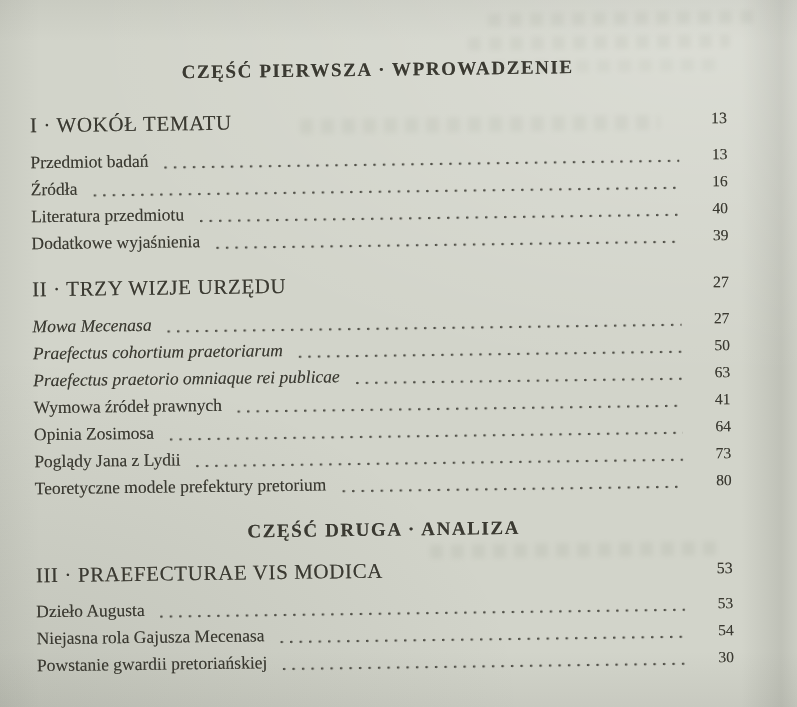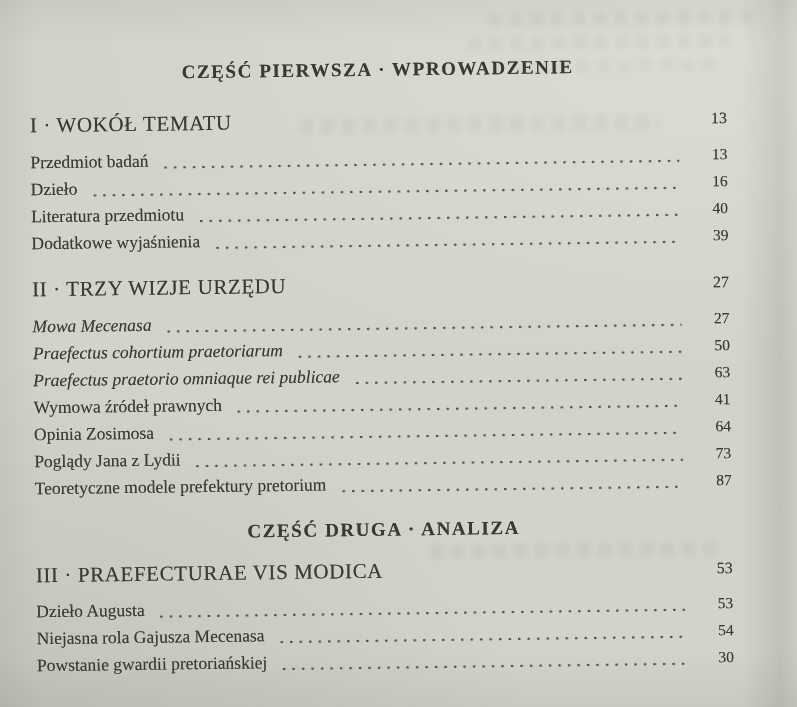--- a/index.html
+++ b/index.html
@@ -121,21 +121,21 @@
       <span class="chapter-page">13</span>
     </div>
 
     <div class="entries">
       <div class="toc-row">
         <span class="title">Przedmiot badań</span>
         <span class="leader"></span>
         <span class="pagenum">13</span>
       </div>
       <div class="toc-row">
-        <span class="title">Dzieło</span>
+        <span class="title">Źródła</span>
         <span class="leader"></span>
         <span class="pagenum">16</span>
       </div>
       <div class="toc-row">
         <span class="title">Literatura przedmiotu</span>
         <span class="leader"></span>
         <span class="pagenum">40</span>
       </div>
       <div class="toc-row">
         <span class="title">Dodatkowe wyjaśnienia</span>
@@ -176,21 +176,21 @@
         <span class="pagenum">64</span>
       </div>
       <div class="toc-row">
         <span class="title">Poglądy Jana z Lydii</span>
         <span class="leader"></span>
         <span class="pagenum">73</span>
       </div>
       <div class="toc-row">
         <span class="title">Teoretyczne modele prefektury pretorium</span>
         <span class="leader"></span>
-        <span class="pagenum">87</span>
+        <span class="pagenum">80</span>
       </div>
     </div>
 
     <div class="part-heading second">CZĘŚĆ DRUGA · ANALIZA</div>
 
     <div class="chapter-heading chap-3">
       <span class="chapter-label">III · PRAEFECTURAE VIS MODICA</span>
       <span class="chapter-page">53</span>
     </div>
 

